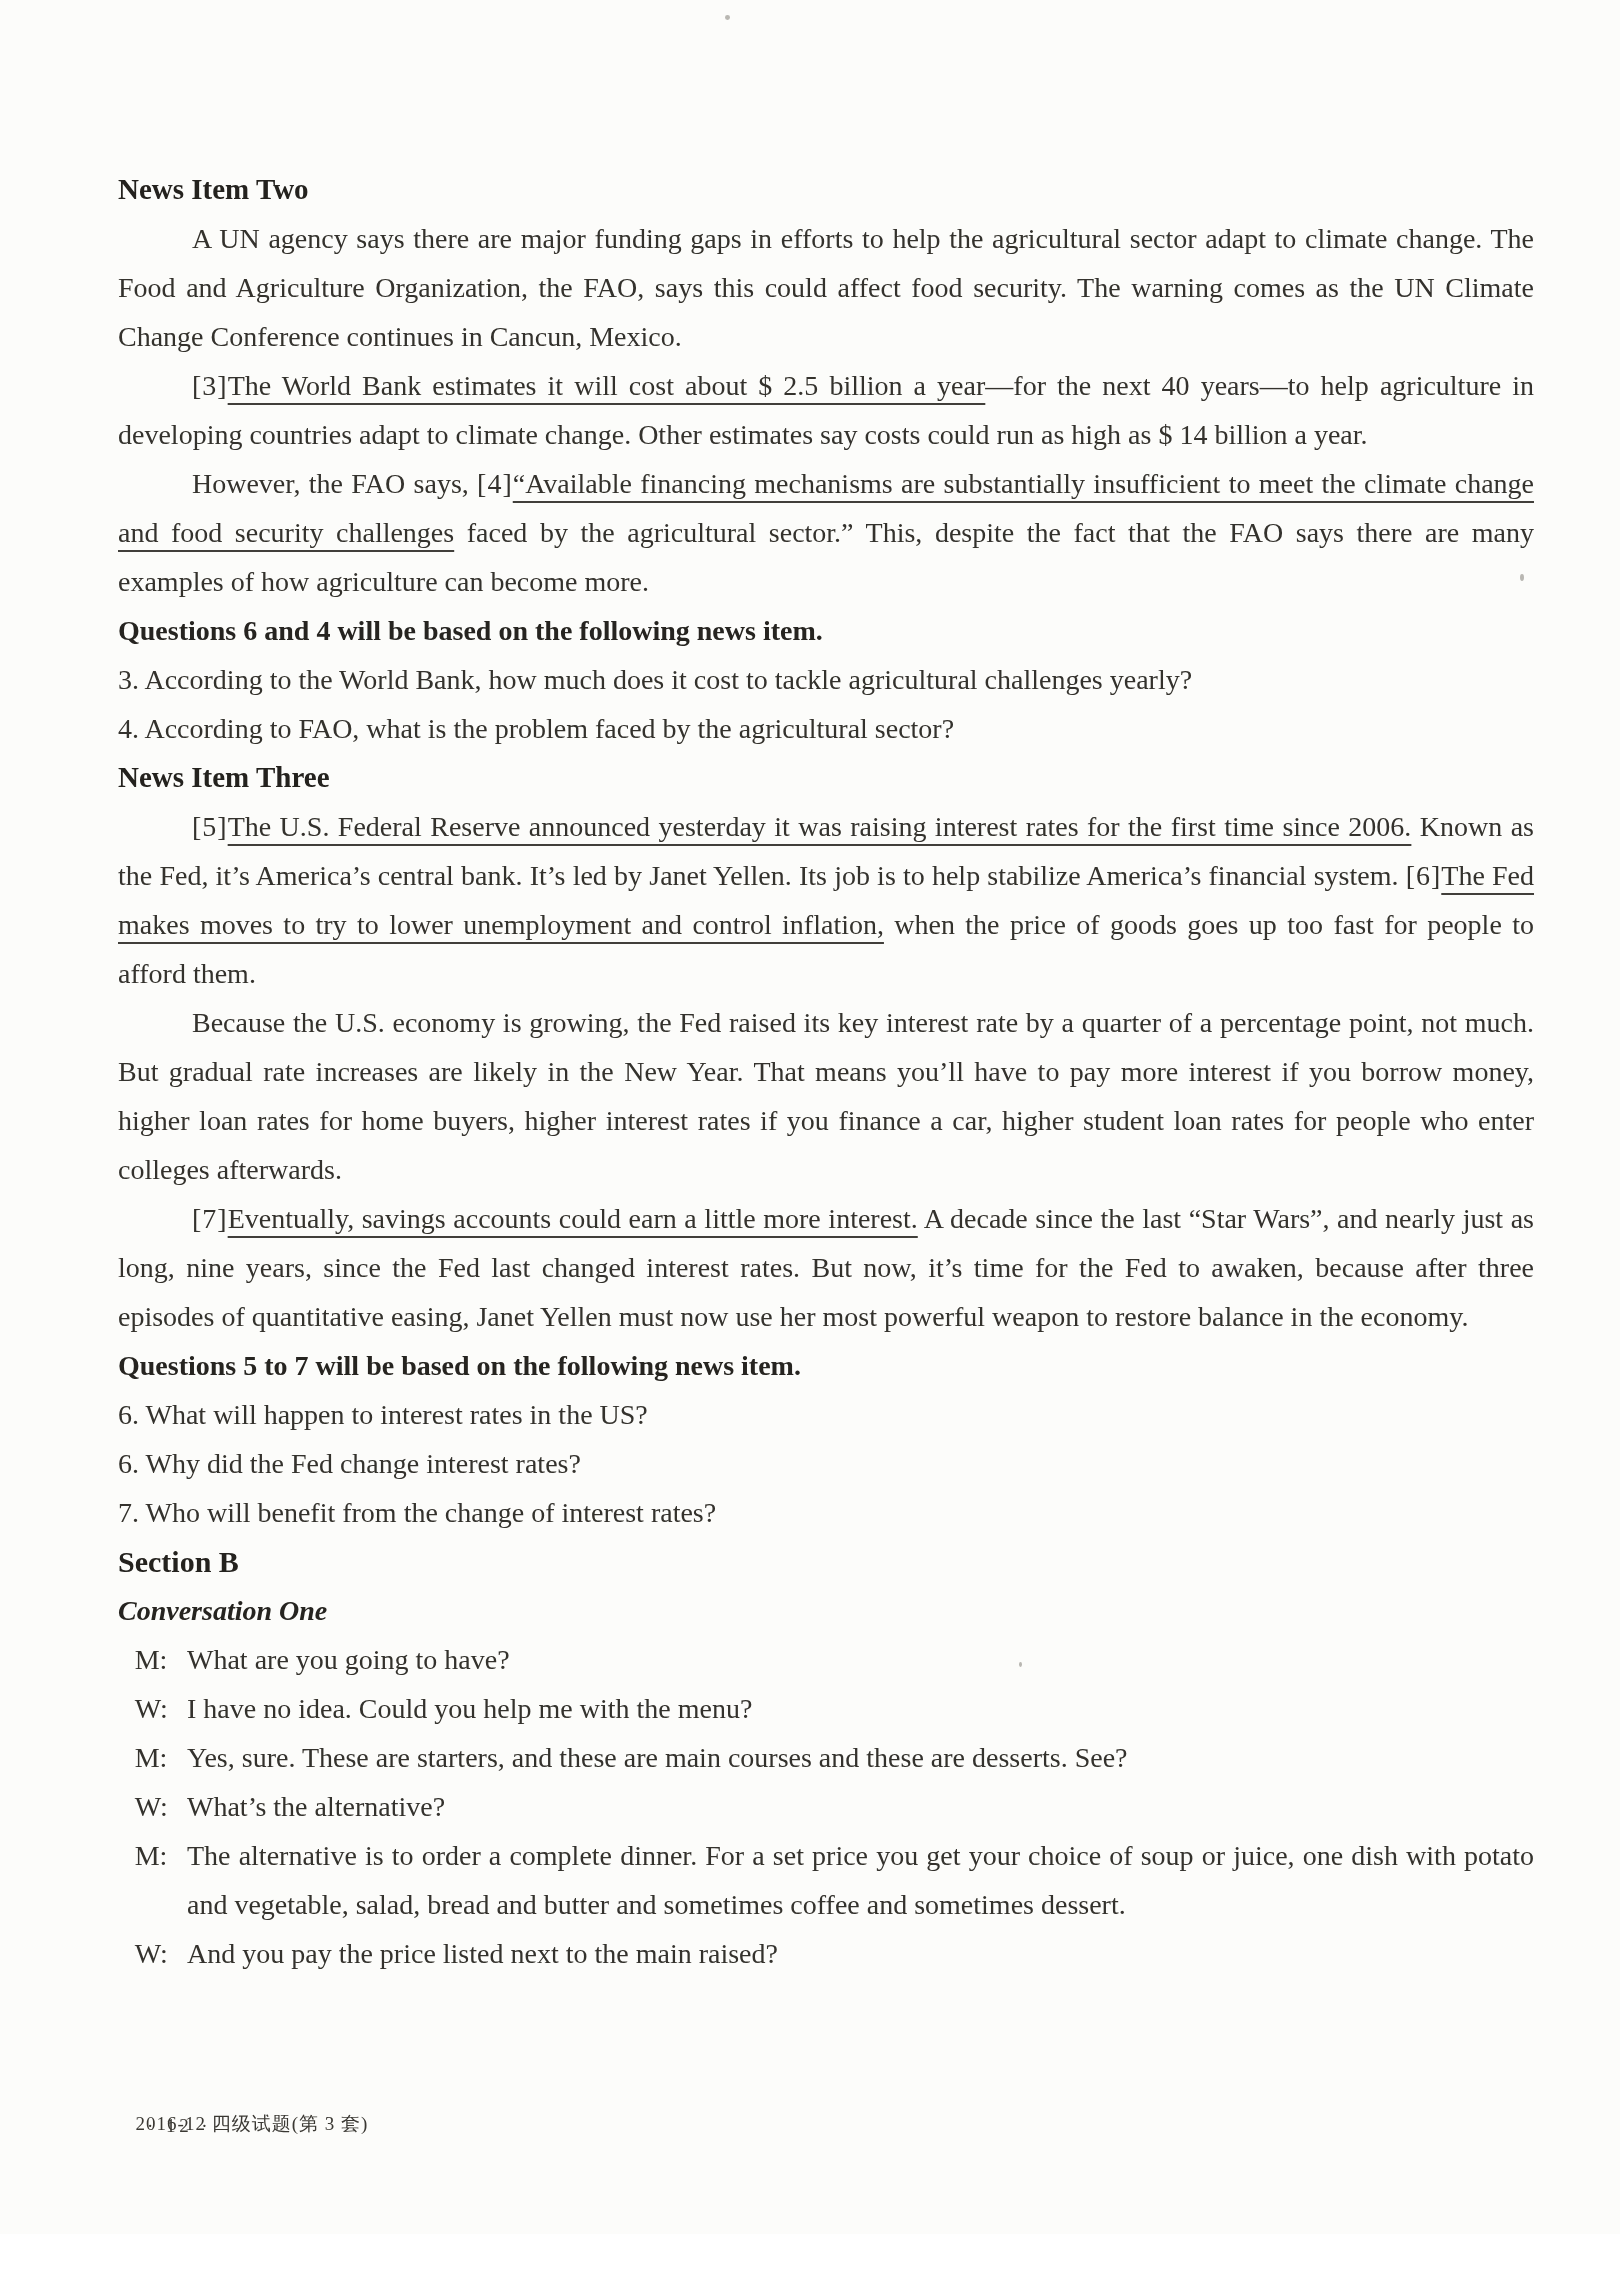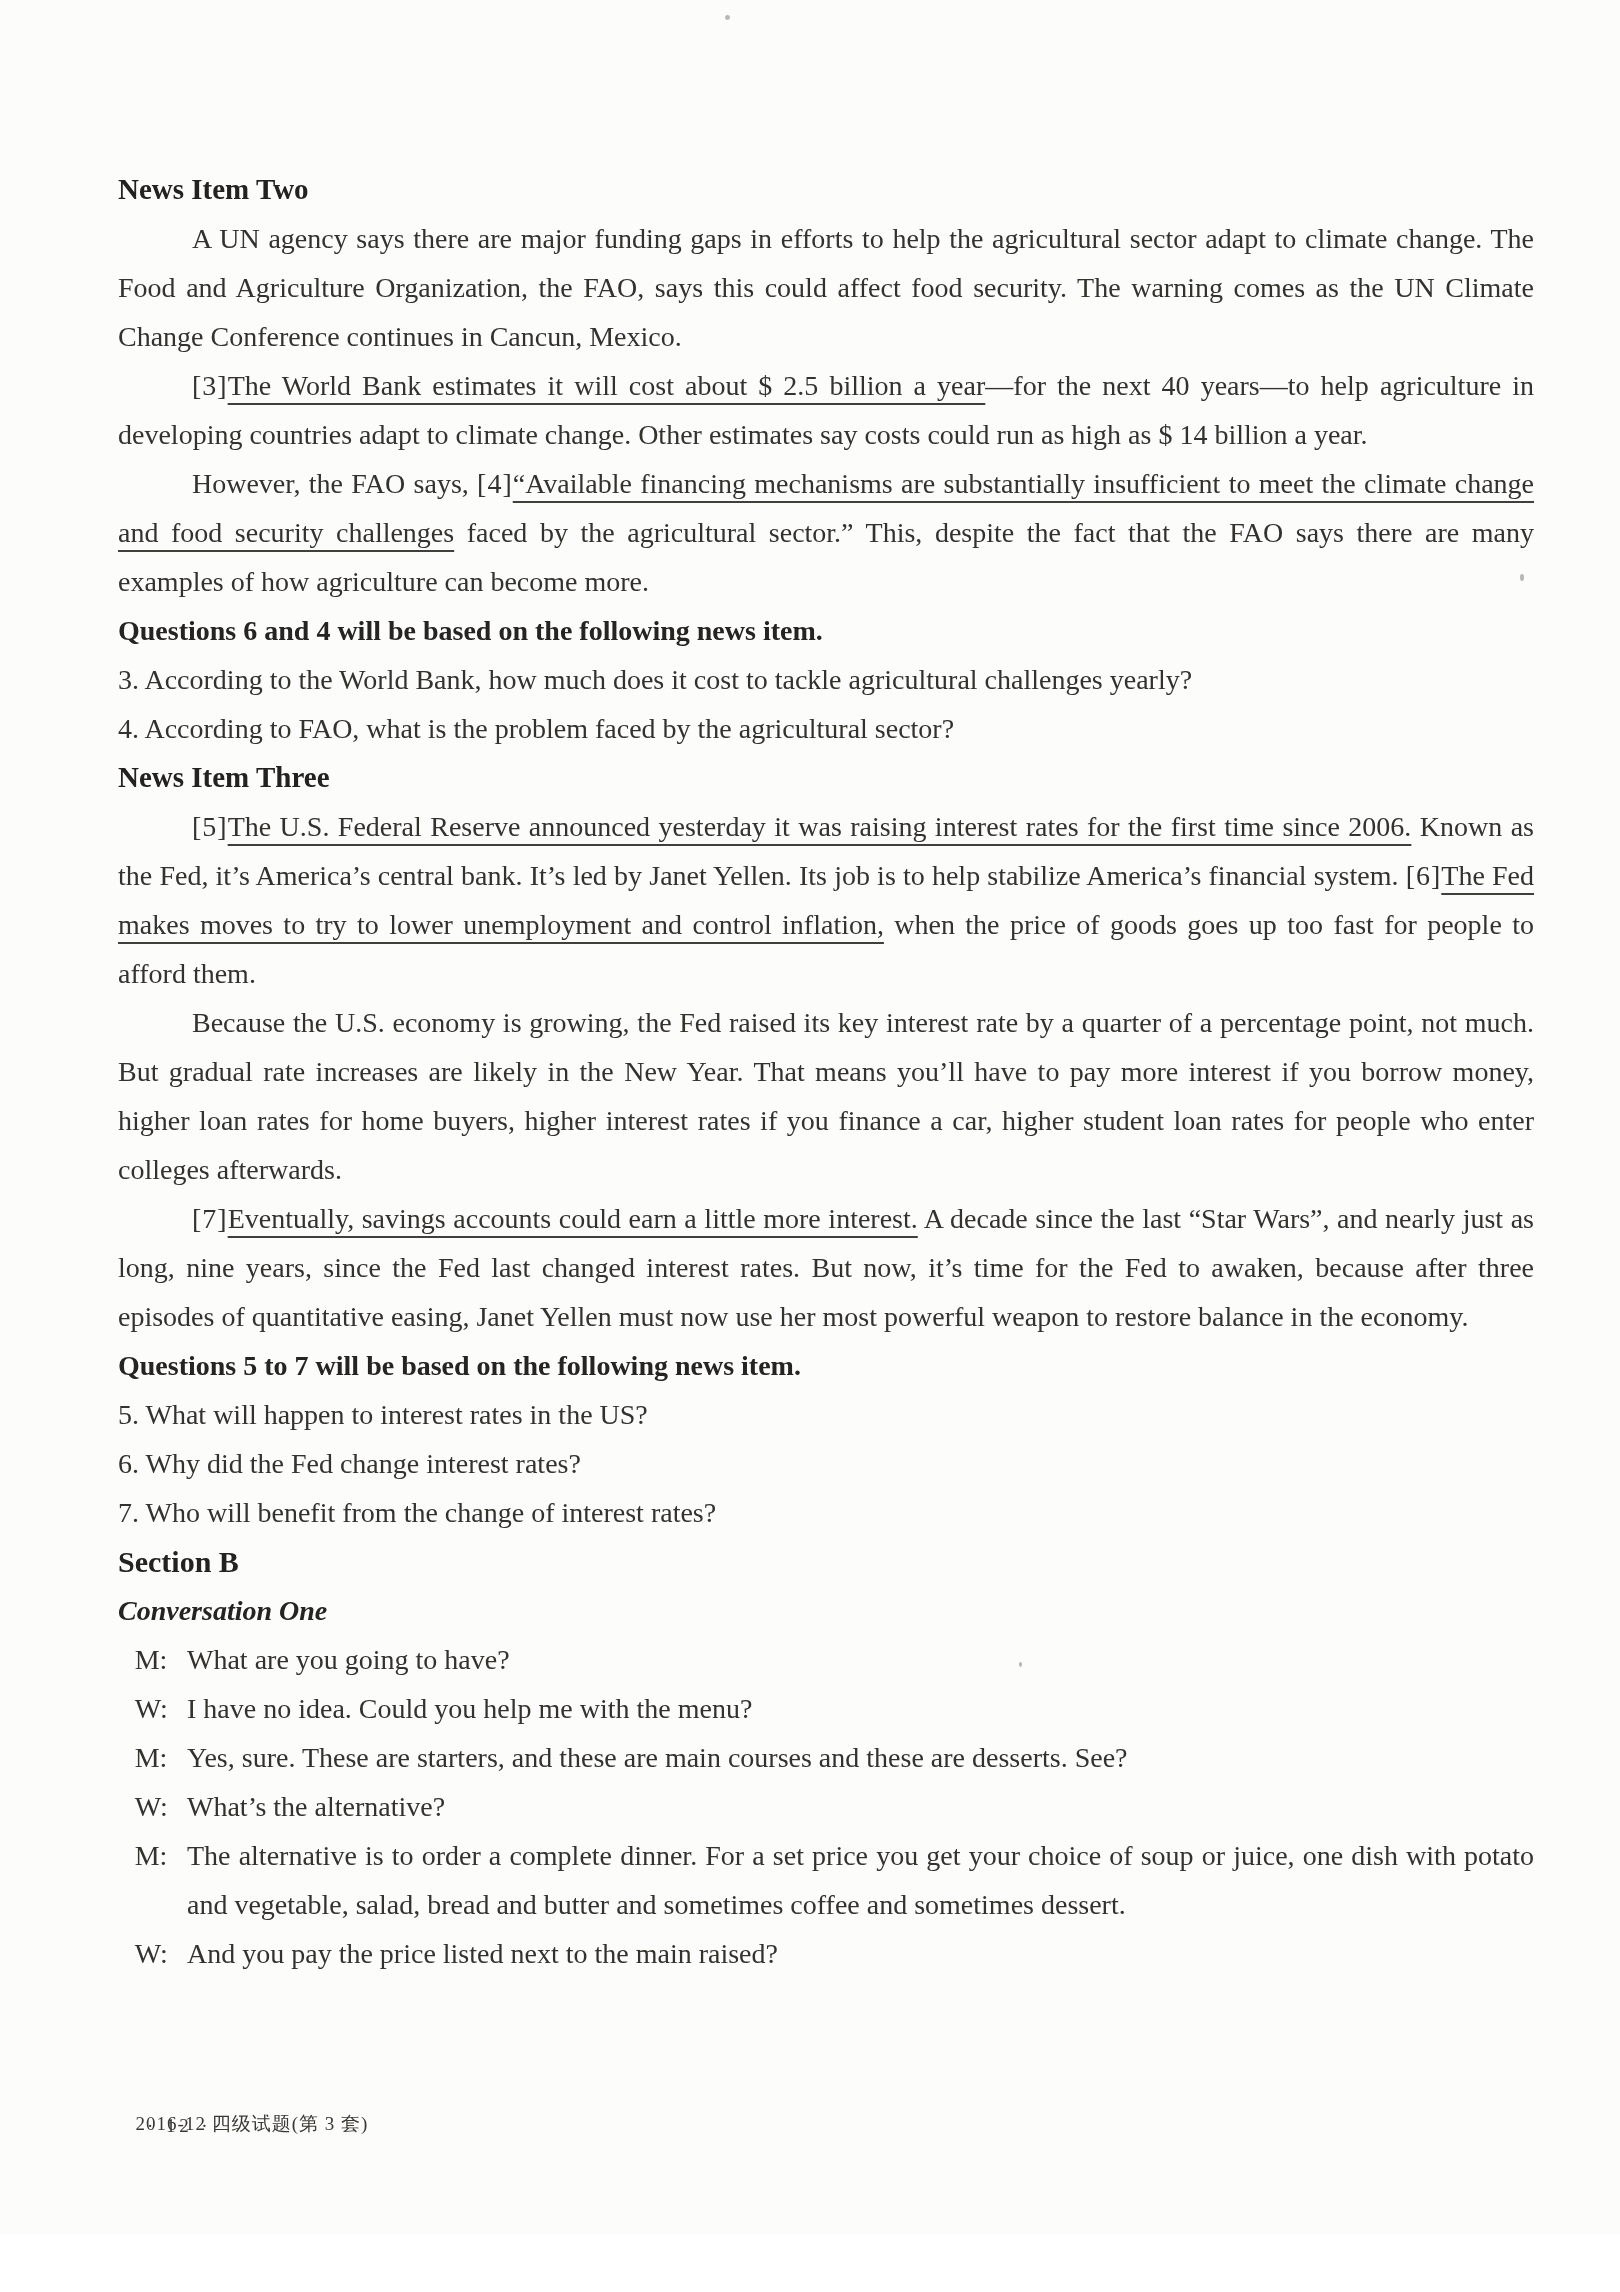--- a/index.html
+++ b/index.html
@@ -85,21 +85,21 @@
 
     <p class="heading">News Item Three</p>
 
     <p class="para"><span class="marker">[5]</span><span class="u">The U.S. Federal Reserve announced yesterday it was raising interest rates for the first time since 2006.</span><span> Known as the Fed, it’s America’s central bank. It’s led by Janet Yellen. Its job is to help stabilize America’s financial system. </span><span class="marker">[6]</span><span class="u">The Fed makes moves to try to lower unemployment and control inflation,</span><span> when the price of goods goes up too fast for people to afford them.</span></p>
 
     <p class="para">Because the U.S. economy is growing, the Fed raised its key interest rate by a quarter of a percentage point, not much. But gradual rate increases are likely in the New Year. That means you’ll have to pay more interest if you borrow money, higher loan rates for home buyers, higher interest rates if you finance a car, higher student loan rates for people who enter colleges afterwards.</p>
 
     <p class="para"><span class="marker">[7]</span><span class="u">Eventually, savings accounts could earn a little more interest.</span><span> A decade since the last “Star Wars”, and nearly just as long, nine years, since the Fed last changed interest rates. But now, it’s time for the Fed to awaken, because after three episodes of quantitative easing, Janet Yellen must now use her most powerful weapon to restore balance in the economy.</span></p>
 
     <p class="bold qline">Questions 5 to 7 will be based on the following news item.</p>
-    <p class="qline">5. What will happen to interest rates in the US?</p>
+    <p class="qline">6. What will happen to interest rates in the US?</p>
     <p class="qline">6. Why did the Fed change interest rates?</p>
     <p class="qline">7. Who will benefit from the change of interest rates?</p>
 
     <p class="heading section-b">Section B</p>
     <p class="bold conv-heading">Conversation One</p>
 
     <p class="dialogue-line"><span class="speaker">M:</span><span>What are you going to have?</span></p>
     <p class="dialogue-line"><span class="speaker">W:</span><span>I have no idea. Could you help me with the menu?</span></p>
     <p class="dialogue-line"><span class="speaker">M:</span><span>Yes, sure. These are starters, and these are main courses and these are desserts. See?</span></p>
     <p class="dialogue-line"><span class="speaker">W:</span><span>What’s the alternative?</span></p>

